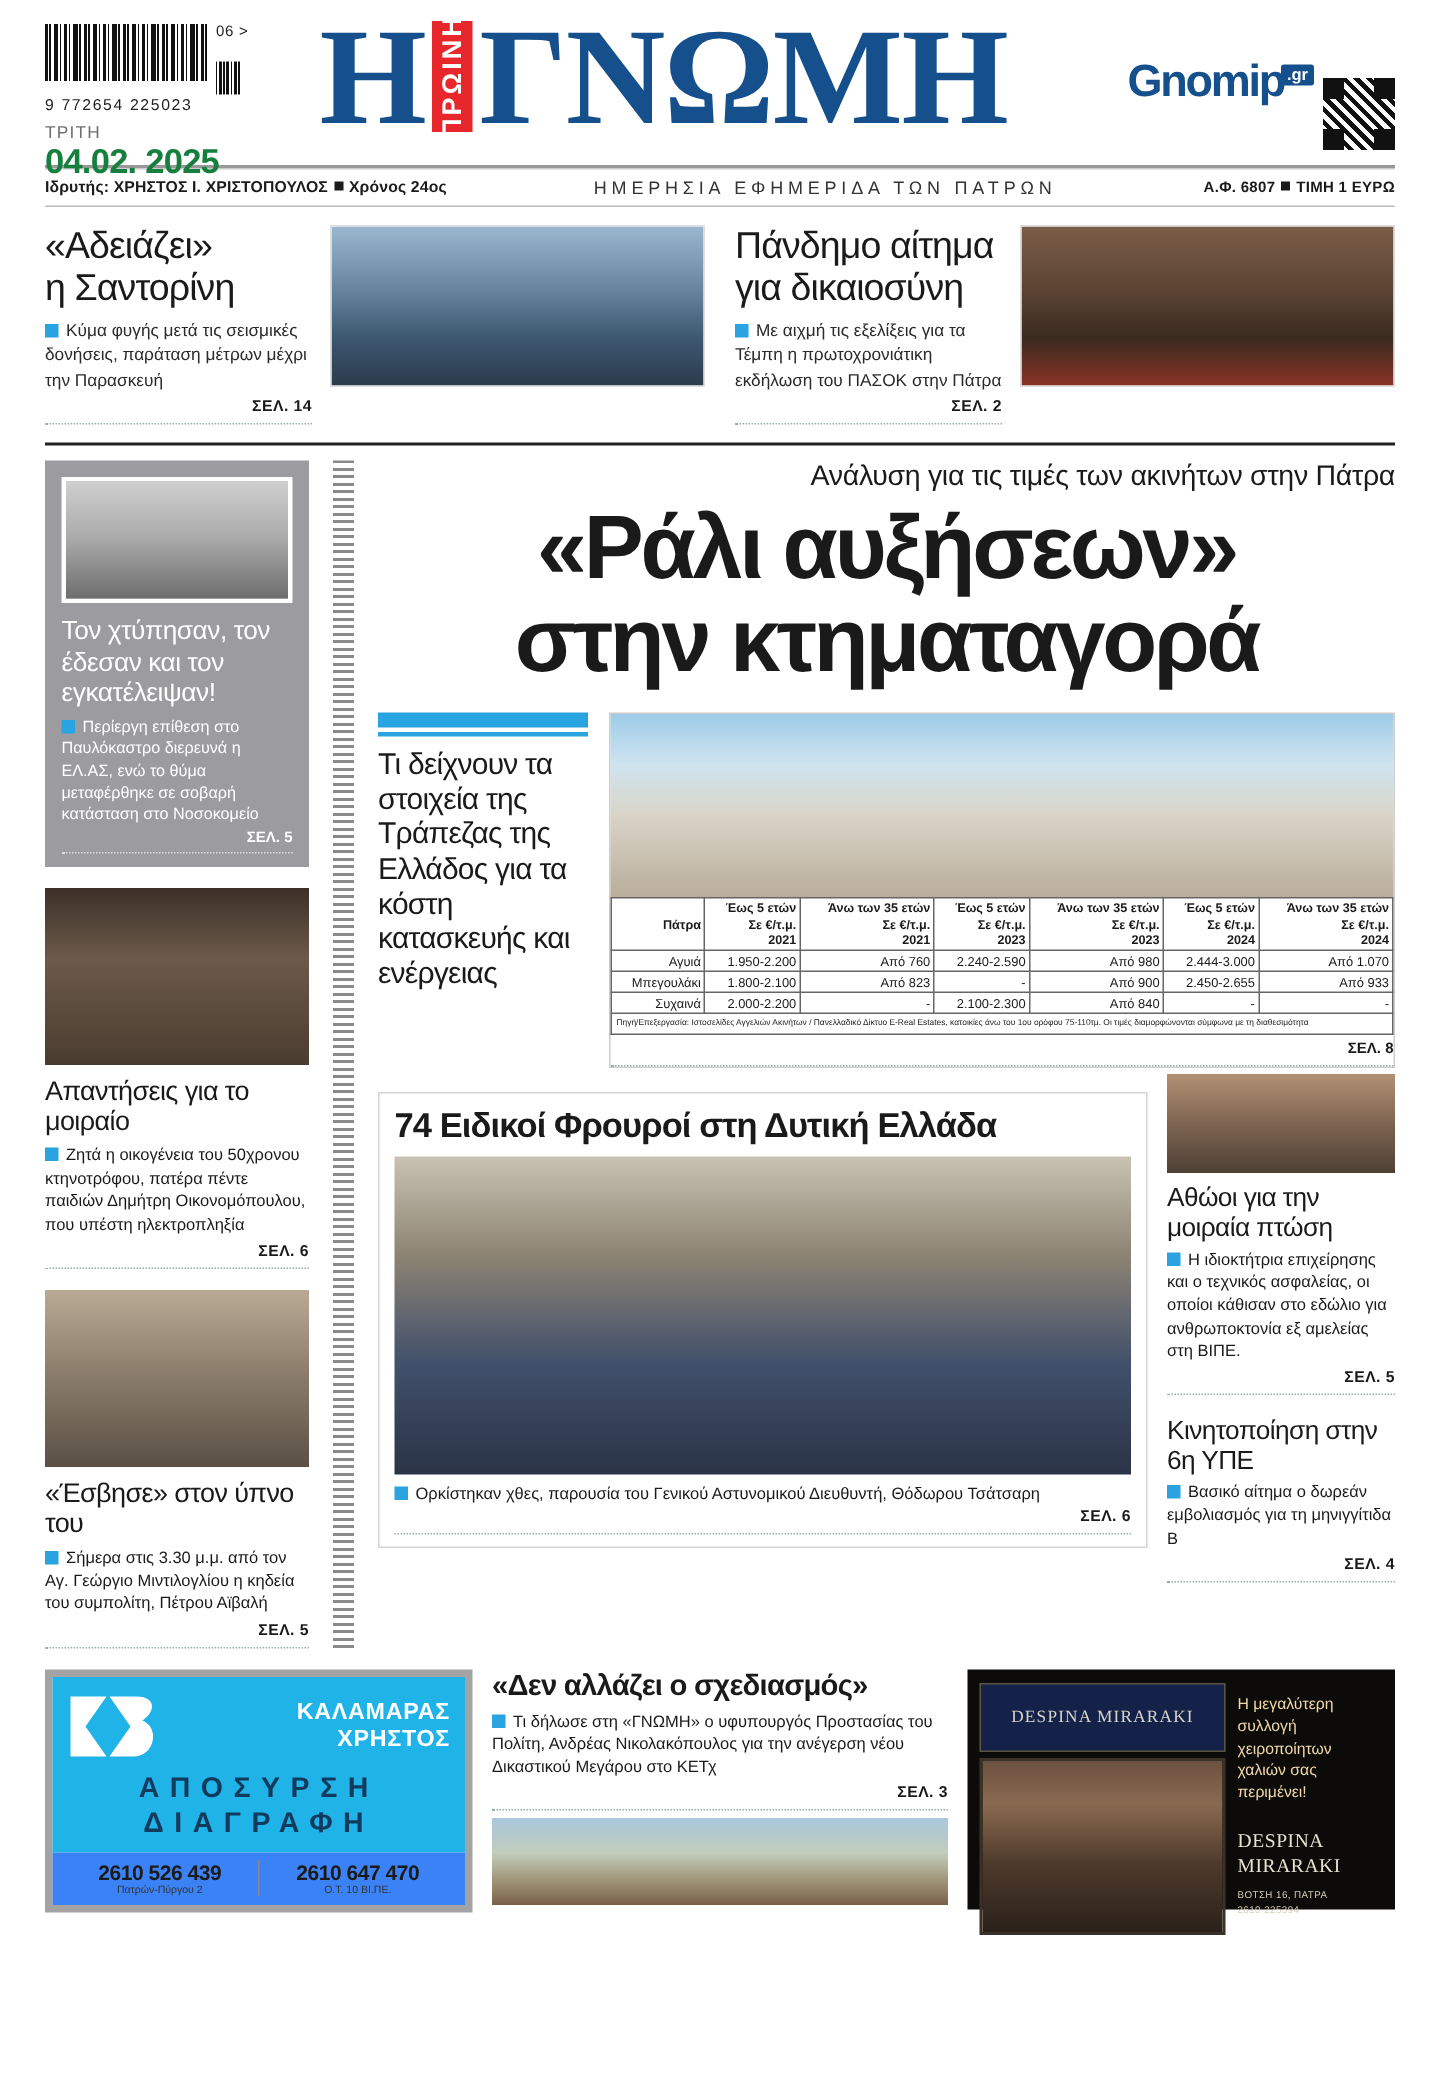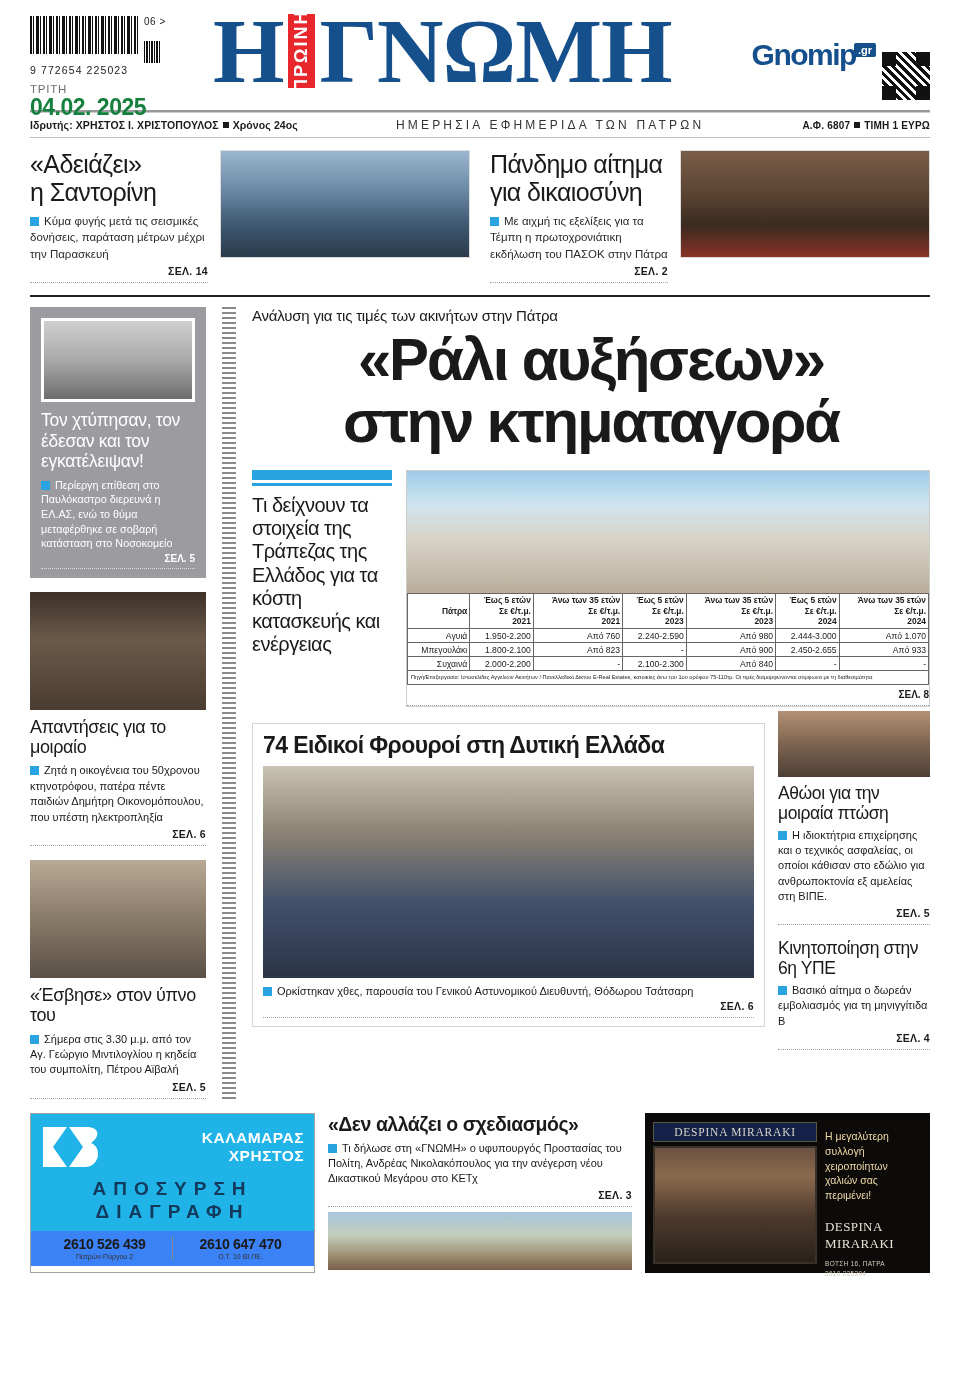--- a/index.html
+++ b/index.html
@@ -114,21 +114,21 @@
   .lead-sub { color: #fff; font-size: 10.8px; line-height: 1.35; margin-top: 6px; }
   .lead-sel { color:#fff; font-weight:bold; font-size:10px; text-align:right; margin-top:2px;}
   .lead-dot { border-top: 1.5px dotted #ddd; margin-top: 4px; }
 
   .side-item { margin-top: 14px; }
   .side-img { width: 100%; height: 118px; }
   .side-hl { font-size: 18px; line-height: 1.13; margin-top: 7px; letter-spacing: -0.4px; }
   .side-sub { font-size: 11px; line-height: 1.4; margin-top: 6px; }
 
   
-  .kicker { text-align: left; font-size: 15px; color: #1a1a1a; letter-spacing: -0.2px; }
+  .kicker { text-align: right; font-size: 19px; color: #1a1a1a; letter-spacing: -0.2px; }
   .bighl { text-align: center; font-weight: bold; font-size: 60px; line-height: 1.0; letter-spacing: -2.2px; margin-top: 6px; }
   .bighl .l2 { display: block; margin-top: 2px; }
 
   .feature { display: flex; gap: 14px; margin-top: 18px; }
   .feature-left { width: 140px; flex: 0 0 140px; }
   .blue-bar { height: 10px; background: #2aa4e0; }
   .blue-bar2 { height: 3px; background: #2aa4e0; margin-top: 3px; }
   .feature-txt { font-size: 20px; line-height: 1.16; margin-top: 8px; letter-spacing: -0.5px; }
   .feature-right { flex: 1; border: 1px solid #ccc; }
   .feature-photo { width: 100%; height: 122px; }
@@ -148,41 +148,41 @@
   .story-img { width: 100%; height: 212px; margin-top: 8px; }
   .story-cap { font-size: 11px; margin-top: 7px; }
 
   .rail { width: 152px; flex: 0 0 152px; }
   .rail-img { width: 100%; height: 66px; }
   .rail-hl { font-size: 17.5px; line-height: 1.15; margin-top: 6px; letter-spacing: -0.4px; }
   .rail-sub { font-size: 11px; line-height: 1.38; margin-top: 5px; }
 
   
   .bottom { display: flex; gap: 13px; padding-top: 14px; }
-  .ad-kalamaras { width: 285px; flex: 0 0 285px; border: 1px solid #a3a3a3; }
+  .ad-kalamaras { width: 285px; flex: 0 0 285px; border: 5px solid #a3a3a3; }
   .kal-top { background: #1fb3e8; padding: 9px 10px 8px; display: flex; flex-direction: column; }
   .kal-row { display: flex; align-items: center; gap: 10px; }
   .kal-logo { width: 64px; height: 48px; position: relative; flex: 0 0 64px;}
   .kal-name { color: #fff; font-weight: bold; font-size: 15.5px; line-height: 1.12; text-align: right; flex:1; letter-spacing: .5px;}
   .kal-line1 { color: #123a5c; font-weight: bold; font-size: 19px; letter-spacing: 7px; text-align: center; margin-top: 7px; }
   .kal-line2 { color: #123a5c; font-weight: bold; font-size: 19px; letter-spacing: 7px; text-align: center; margin-top: 1px; }
   .kal-bottom { display: flex; background: #3b82f6; padding: 5px 6px 6px; }
   .kal-phone { flex: 1; text-align: center; }
   .kal-phone:first-child { border-right: 1px solid #888; }
   .kal-num { font-weight: bold; font-size: 14px; color: #1a1a1a; letter-spacing: -0.3px; }
   .kal-addr { font-size: 7px; color: #333; margin-top: 1px; }
 
   .ad-mid { flex: 1; }
   .mid-hl { font-weight: bold; font-size: 19.5px; letter-spacing: -0.5px; }
   .mid-sub { font-size: 11px; line-height: 1.38; margin-top: 5px; }
   .mid-img { width: 100%; height: 58px; margin-top: 5px; }
 
   .ad-despina { width: 285px; flex: 0 0 285px; background: #0d0b0a; position: relative; height: 160px; display: flex; }
   .desp-left { width: 178px; flex: 0 0 178px; padding: 9px 6px 6px 8px; }
-  .desp-sign { background: #14224a; color: #d8d4c8; font-family: "Liberation Serif", serif; font-size: 11.5px; text-align: center; padding: 3px 0; letter-spacing: .8px; border: 1px solid #5a5443;}
+  .desp-sign { background: #14224a; color: #d8d4c8; font-family: "Liberation Serif", serif; font-size: 11.5px; text-align: center; padding: 16px 0; letter-spacing: .8px; border: 1px solid #5a5443;}
   .desp-window { margin-top: 4px; height: 118px; border: 2px solid #3a3228; background: linear-gradient(180deg,#6b5140 0%,#8a6a4f 25%,#4e3a2c 60%,#2a211a 100%); }
   .desp-right { flex: 1; padding: 16px 8px 6px 2px; color: #e8c98c; }
   .desp-tag { font-size: 10.5px; line-height: 1.42; color: #f0d9a8; }
   .desp-brand { font-family: "Liberation Serif", serif; font-size: 13px; color: #e8e2d2; margin-top: 16px; line-height: 1.25; letter-spacing: .4px;}
   .desp-addr { font-size: 6.5px; color: #d6cdb8; margin-top: 7px; line-height: 1.5; letter-spacing: .3px;}
 </style>
 </head>
 <body>
 
 <div class="page">

